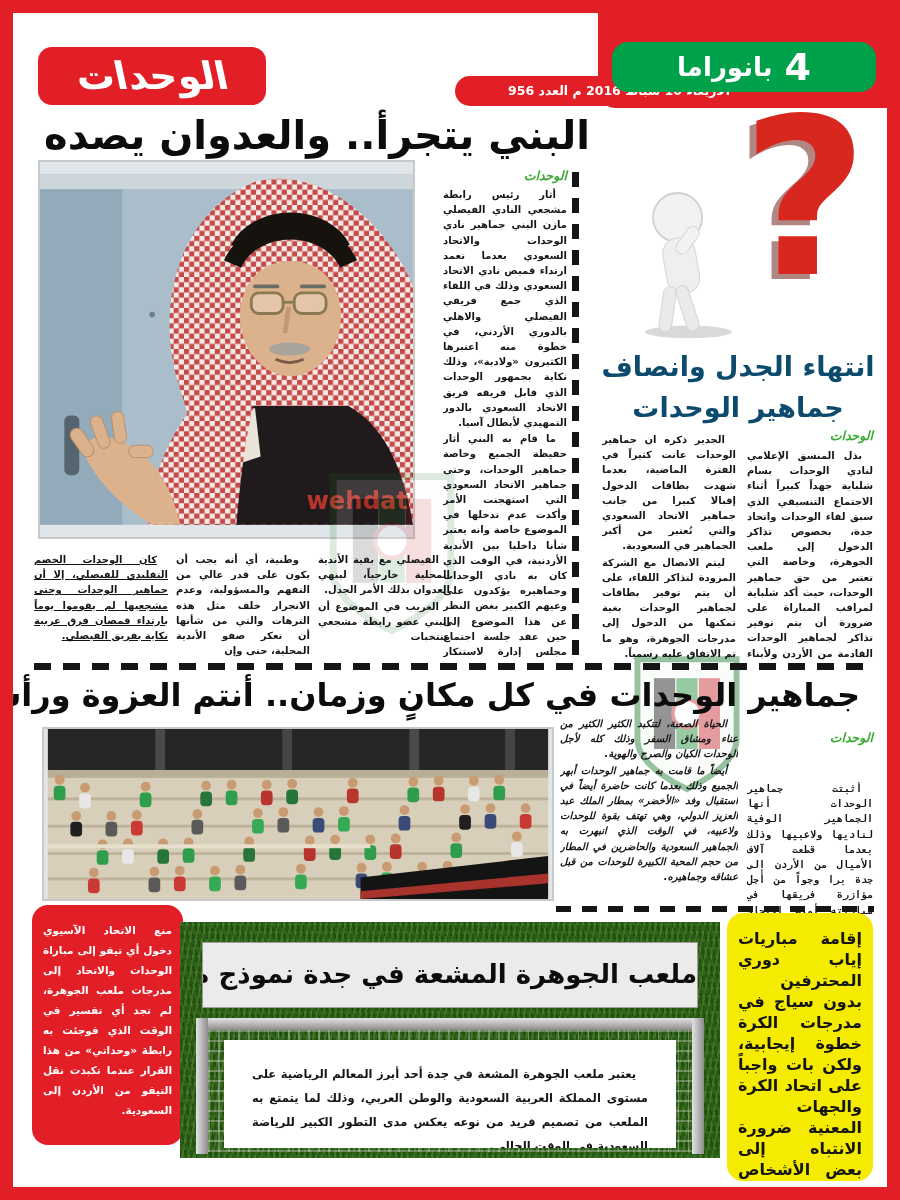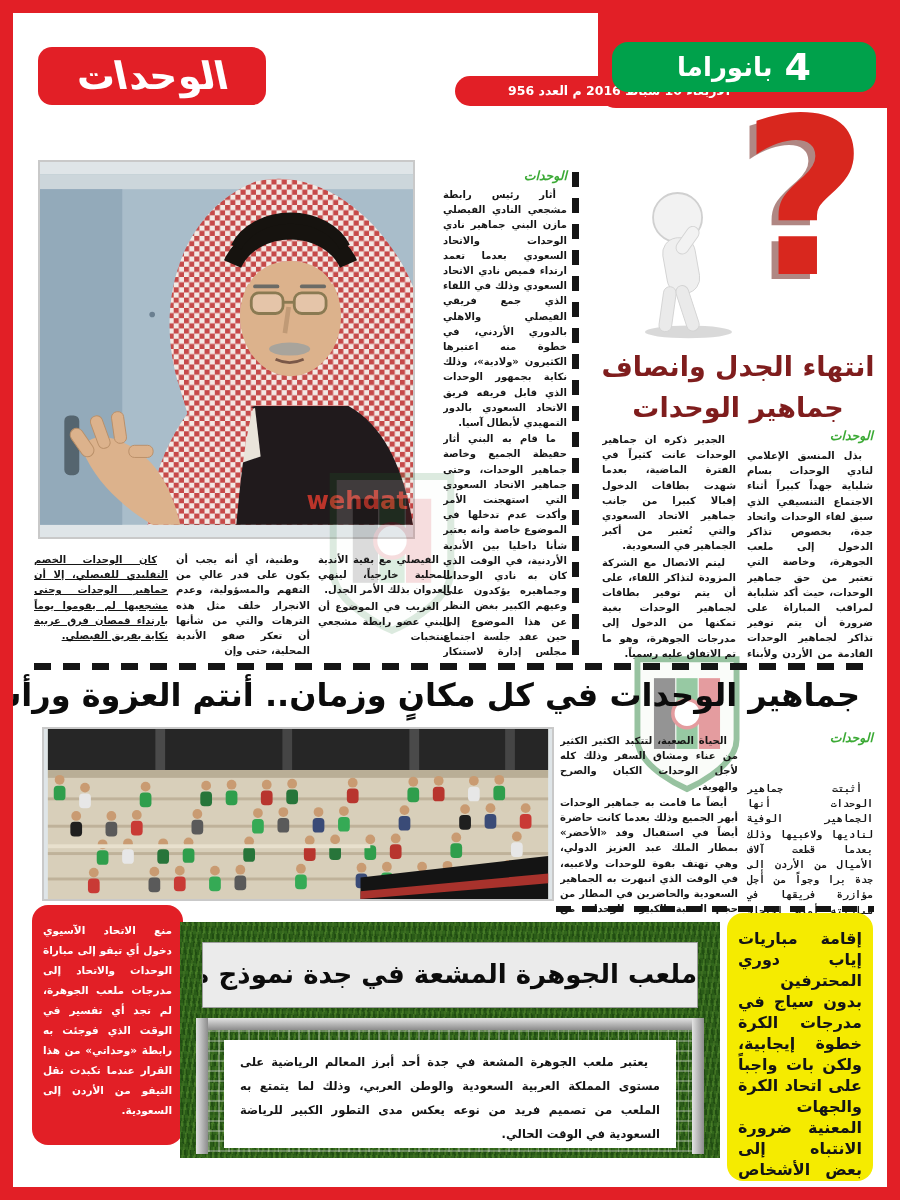--- a/index.html
+++ b/index.html
@@ -20,41 +20,41 @@
   .panorama .num{font-size:38px;}
   .panorama .lbl{font-size:26px;}
   .brand{position:absolute;left:38px;top:47px;width:228px;height:58px;background:var(--red);
          border-radius:14px;z-index:12;display:flex;align-items:center;justify-content:center;}
   .brand span{color:#fff;font-size:38px;font-weight:bold;transform:skewX(12deg);}
 
   
   .h-main{position:absolute;left:120px;top:112px;width:470px;text-align:center;font-size:40px;
           font-weight:bold;color:#0c0c0c;white-space:nowrap;z-index:6;}
   .h-side{position:absolute;left:598px;top:346px;width:280px;text-align:center;font-size:27px;
-          line-height:41px;font-weight:bold;color:#7f1d1d;z-index:6;}
+          line-height:41px;font-weight:bold;color:#0c4a6e;z-index:6;}
   .h-second{position:absolute;left:40px;top:676px;width:820px;text-align:center;font-size:32px;
             font-weight:bold;color:#0c0c0c;white-space:nowrap;z-index:6;}
 
   
   .kicker{position:absolute;font-size:12.5px;font-weight:bold;font-style:italic;color:var(--kicker);
           text-align:right;z-index:6;}
   .k1{left:443px;top:168px;width:124px;}
   .k2{left:747px;top:428px;width:126px;}
   .k3{left:747px;top:730px;width:126px;}
   .body-text{position:absolute;font-size:10px;line-height:15.2px;font-weight:bold;color:#161616;
              text-align:justify;overflow:hidden;z-index:6;}
   .body-text p{margin:0 0 1px;text-indent:11px;}
   .col-main{left:443px;top:187px;width:124px;height:470px;}
   .side-col-r{left:747px;top:448px;width:126px;height:212px;}
   .side-col-l{left:602px;top:432px;width:134px;height:228px;}
   .colA{left:318px;top:552px;width:132px;height:106px;}
   .colB{left:176px;top:552px;width:134px;height:106px;}
   .colC{left:34px;top:552px;width:134px;height:106px;text-decoration:underline;}
   .a2-col-r{left:747px;top:782px;width:126px;height:168px;font-family:Liberation Mono, monospace;}
-  .a2-col-l{left:560px;top:733px;width:178px;height:186px;}
+  .a2-col-l{left:560px;top:716px;width:178px;height:186px;font-style:italic;}
 
   
   .vdash{position:absolute;left:572px;top:172px;width:7px;height:486px;z-index:5;
          background:repeating-linear-gradient(180deg,#151515 0 15px,transparent 15px 26px);}
   .hdash1{position:absolute;left:34px;top:663px;width:832px;height:7px;z-index:5;
           background:repeating-linear-gradient(90deg,#151515 0 17px,transparent 17px 29px);}
   .hdash2{position:absolute;left:556px;top:906px;width:318px;height:6px;z-index:5;
           background:repeating-linear-gradient(90deg,#151515 0 15px,transparent 15px 26px);}
 
   
@@ -96,21 +96,21 @@
   .st-cross{left:16px;right:16px;top:96px;height:12px;background:linear-gradient(180deg,#e3e3e3,#8c8c8c);}
   .st-postL{left:16px;top:96px;width:12px;bottom:4px;}
   .st-postR{right:16px;top:96px;width:12px;bottom:4px;}
   .st-net{position:absolute;left:28px;right:28px;top:108px;bottom:6px;
           background:
             repeating-linear-gradient(90deg,rgba(225,225,225,.35) 0 1.5px,transparent 1.5px 10px),
             repeating-linear-gradient(0deg,rgba(225,225,225,.35) 0 1.5px,transparent 1.5px 10px);}
   .st-panel{position:absolute;left:44px;right:44px;top:118px;height:108px;background:#fff;
             box-sizing:border-box;padding:6px 12px;font-size:11.5px;line-height:24px;font-weight:bold;
             color:#141414;text-align:justify;overflow:hidden;}
-  .st-panel p{margin:4px;text-indent:12px;}
+  .st-panel p{margin:16px;text-indent:12px;}
 </style>
 </head>
 <body>
 
 <div class="page">
 
   <div class="photo photo-man">
     <svg viewBox="0 0 399 375">
       <defs>
         <pattern id="kef" width="11" height="11" patternUnits="userSpaceOnUse">
@@ -300,20 +300,21 @@
     <svg class="qfigure" viewBox="0 0 130 170">
       <ellipse cx="60" cy="162" rx="48" ry="7" fill="rgba(0,0,0,.15)"></ellipse>
       <circle cx="48" cy="36" r="27" fill="#f2f2f2" stroke="#d0d0d0" stroke-width="2"></circle>
       <rect x="34" y="58" width="36" height="62" rx="17" fill="#efefef" stroke="#d3d3d3" transform="rotate(-10 52 89)"></rect>
       <rect x="52" y="44" width="14" height="34" rx="7" fill="#f2f2f2" stroke="#d3d3d3" transform="rotate(35 59 61)"></rect>
       <rect x="30" y="112" width="14" height="50" rx="7" fill="#eaeaea" stroke="#d3d3d3" transform="rotate(8 37 137)"></rect>
       <rect x="52" y="110" width="14" height="52" rx="7" fill="#eaeaea" stroke="#d3d3d3" transform="rotate(-18 59 136)"></rect>
     </svg>
   </div>
 
+  <div class="h-main">البني يتجرأ.. والعدوان يصده</div>
   <div class="h-side">انتهاء الجدل وانصاف جماهير الوحدات</div>
   <div class="h-second">جماهير الوحدات في كل مكانٍ وزمان.. أنتم العزوة ورأس المال</div>
 
   <div class="kicker k1">الوحدات</div>
   <div class="kicker k2">الوحدات</div>
   <div class="kicker k3">الوحدات</div>
 
   <div class="body-text col-main">
     <p>أثار رئيس رابطة مشجعي النادي الفيصلي مازن البني جماهير نادي الوحدات والاتحاد السعودي بعدما تعمد ارتداء قميص نادي الاتحاد السعودي وذلك في اللقاء الذي جمع فريقي الفيصلي والاهلي بالدوري الأردني، في خطوة منه اعتبرها الكثيرون «ولادية»، وذلك نكاية بجمهور الوحدات الذي قابل فريقه فريق الاتحاد السعودي بالدور التمهيدي لأبطال آسيا.</p>
     <p>ما قام به البني أثار حفيظة الجميع وخاصة جماهير الوحدات، وحتى جماهير الاتحاد السعودي التي استهجنت الأمر وأكدت عدم تدخلها في الموضوع خاصة وانه يعتبر شأنا داخليا بين الأندية الأردنية، في الوقت الذي كان به نادي الوحدات وجماهيره يؤكدون على وعيهم الكبير بغض النظر عن هذا الموضوع إلى حين عقد جلسة اجتماع مجلس إدارة لاستنكار الأمر.</p>

